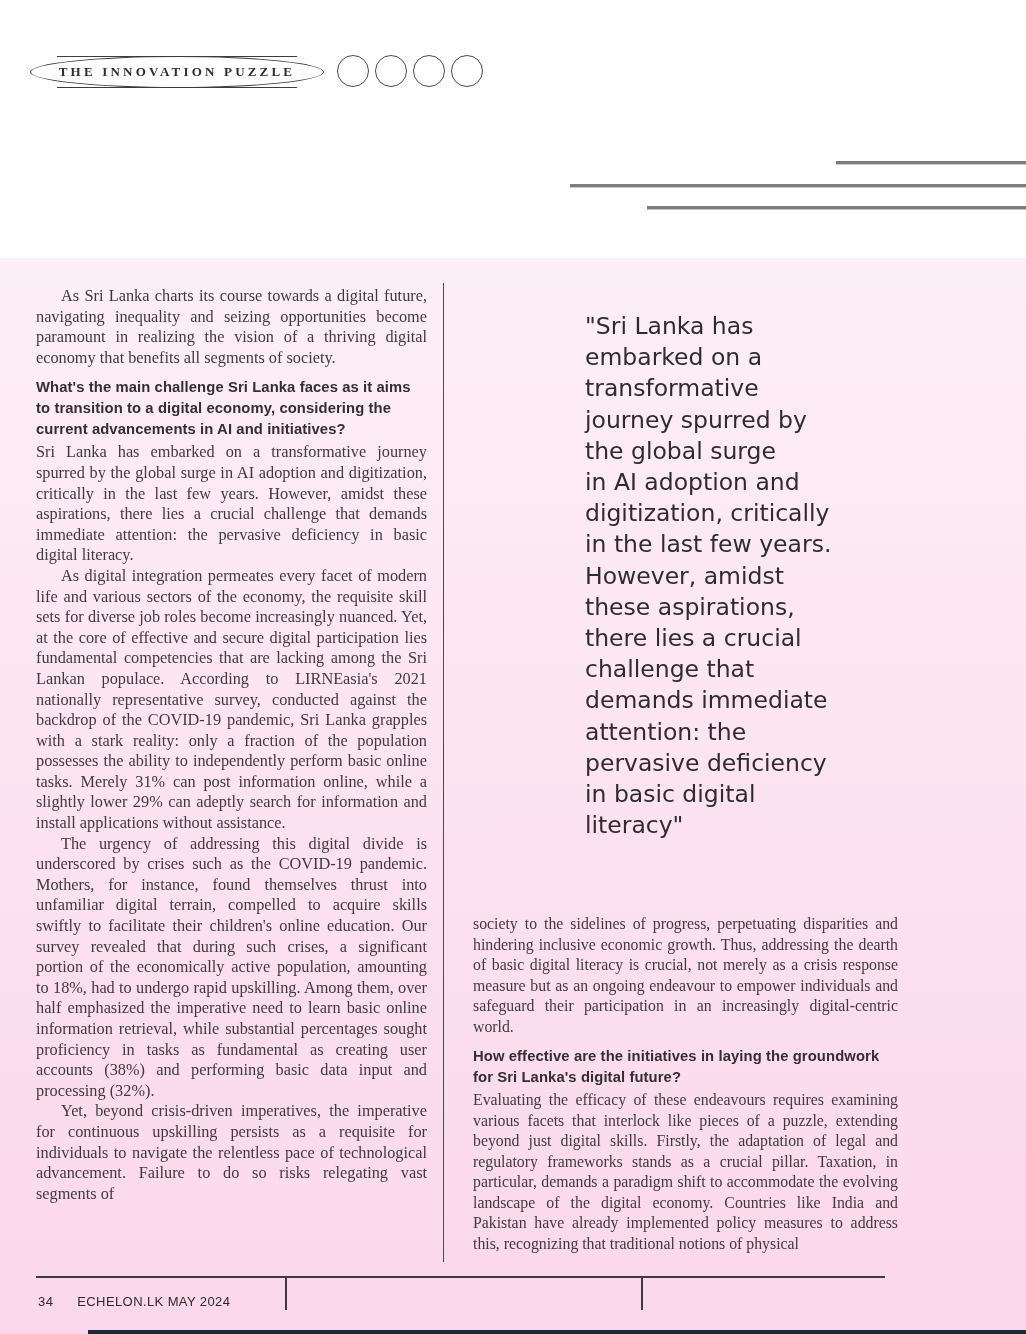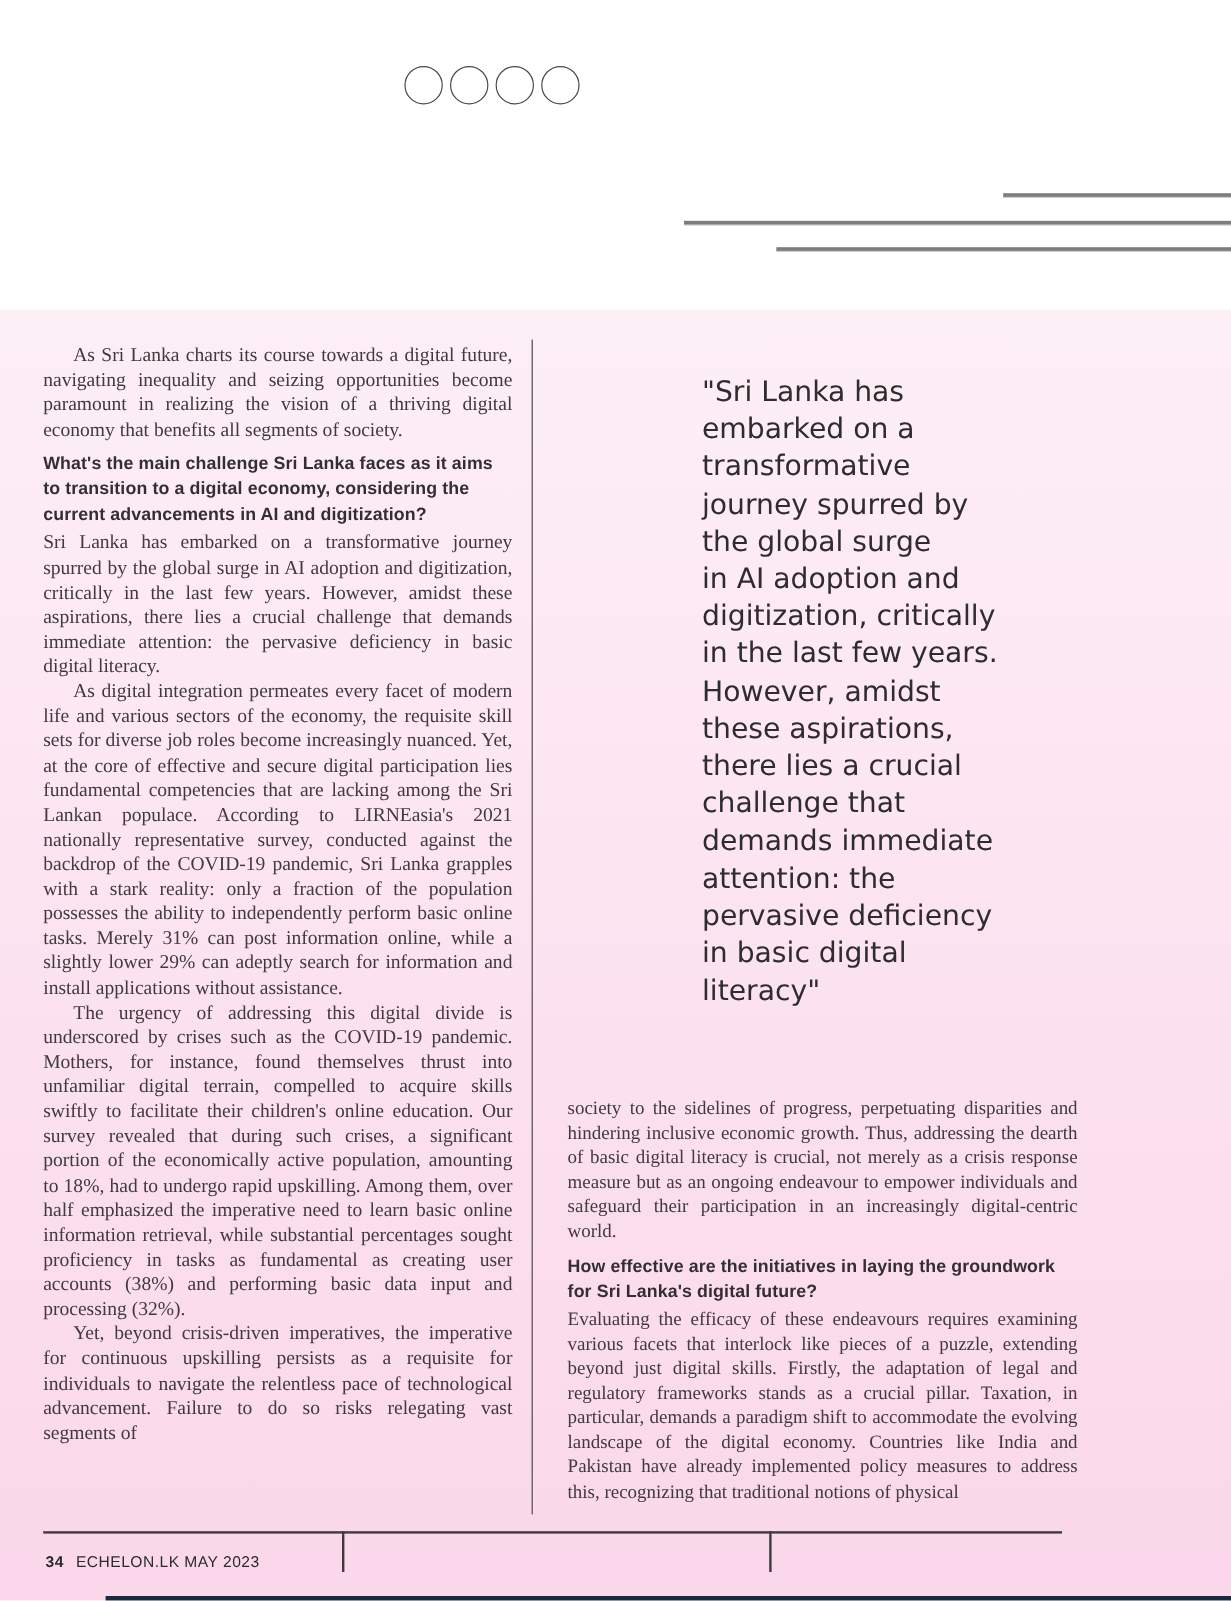--- a/index.html
+++ b/index.html
@@ -81,48 +81,51 @@
 
   
   .footer-rule  { position:absolute; left:36px;  top:1276px; width:849px; height:1.5px; background:#3f3c3d; }
   .footer-tick  { position:absolute; width:1.5px; height:34px; background:#3f3c3d; top:1276px; }
   .ft1 { left:285px; } .ft2 { left:641px; }
   .footer-text {
     position:absolute; left:38px; top:1294px;
     font-family:"Liberation Sans", sans-serif; font-size:13px; color:#2b2b2b;
     letter-spacing:0.4px;
   }
-  .footer-text .pageno { font-weight:700; margin-right:10px; }
+  .footer-text .pageno { font-weight:400; margin-right:24px; }
 
   .bottom-bar {
     position:absolute; left:88px; top:1330px; width:938px; height:4px;
     background:#1a2a3d;
   }
 </style>
 </head>
 <body>
 
 <div class="page">
 
+  <div class="badge">
+    <span class="badge-label">THE INNOVATION PUZZLE</span>
+  </div>
   <div class="decor-circle c1"></div>
   <div class="decor-circle c2"></div>
   <div class="decor-circle c3"></div>
   <div class="decor-circle c4"></div>
 
   <div class="top-rule tr1"></div>
   <div class="top-rule tr2"></div>
   <div class="top-rule tr3"></div>
 
   <div class="content-panel"></div>
 
   <div class="column-divider"></div>
 
   <div class="left-col body-serif">
     <p class="indent">As Sri Lanka charts its course towards a digital future, navigating inequality and seizing opportunities become paramount in realizing the vision of a thriving digital economy that benefits all segments of society.</p>
-    <p class="q-heading">What's the main challenge Sri Lanka faces as it aims to transition to a digital economy, considering the current advancements in AI and digitization?</p>
+    <p class="q-heading">What's the main challenge Sri Lanka faces as it aims to transition to a digital economy, considering the current advancements in AI and initiatives?</p>
     <p>Sri Lanka has embarked on a transformative journey spurred by the global surge in AI adoption and digitization, critically in the last few years. However, amidst these aspirations, there lies a crucial challenge that demands immediate attention: the pervasive deficiency in basic digital literacy.</p>
     <p class="indent">As digital integration permeates every facet of modern life and various sectors of the economy, the requisite skill sets for diverse job roles become increasingly nuanced. Yet, at the core of effective and secure digital participation lies fundamental competencies that are lacking among the Sri Lankan populace. According to LIRNEasia's 2021 nationally representative survey, conducted against the backdrop of the COVID-19 pandemic, Sri Lanka grapples with a stark reality: only a fraction of the population possesses the ability to independently perform basic online tasks. Merely 31% can post information online, while a slightly lower 29% can adeptly search for information and install applications without assistance.</p>
     <p class="indent">The urgency of addressing this digital divide is underscored by crises such as the COVID-19 pandemic. Mothers, for instance, found themselves thrust into unfamiliar digital terrain, compelled to acquire skills swiftly to facilitate their children's online education. Our survey revealed that during such crises, a significant portion of the economically active population, amounting to 18%, had to undergo rapid upskilling. Among them, over half emphasized the imperative need to learn basic online information retrieval, while substantial percentages sought proficiency in tasks as fundamental as creating user accounts (38%) and performing basic data input and processing (32%).</p>
     <p class="indent">Yet, beyond crisis-driven imperatives, the imperative for continuous upskilling persists as a requisite for individuals to navigate the relentless pace of technological advancement. Failure to do so risks relegating vast segments of</p>
   </div>
 
   <div class="pull-quote">"Sri Lanka has
 embarked on a
 transformative
 journey spurred by
@@ -143,18 +146,18 @@
   <div class="right-col body-serif">
     <p>society to the sidelines of progress, perpetuating disparities and hindering inclusive economic growth. Thus, addressing the dearth of basic digital literacy is crucial, not merely as a crisis response measure but as an ongoing endeavour to empower individuals and safeguard their participation in an increasingly digital-centric world.</p>
     <p class="q-heading">How effective are the initiatives in laying the groundwork for Sri Lanka's digital future?</p>
     <p>Evaluating the efficacy of these endeavours requires examining various facets that interlock like pieces of a puzzle, extending beyond just digital skills. Firstly, the adaptation of legal and regulatory frameworks stands as a crucial pillar. Taxation, in particular, demands a paradigm shift to accommodate the evolving landscape of the digital economy. Countries like India and Pakistan have already implemented policy measures to address this, recognizing that traditional notions of physical</p>
   </div>
 
   <div class="footer-rule"></div>
   <div class="footer-tick ft1"></div>
   <div class="footer-tick ft2"></div>
   <div class="footer-text">
-    <span class="pageno">34</span><span>ECHELON.LK MAY 2023</span>
+    <span class="pageno">34</span><span>ECHELON.LK MAY 2024</span>
   </div>
 
   <div class="bottom-bar"></div>
 
 </div>
 
 </body></html>

